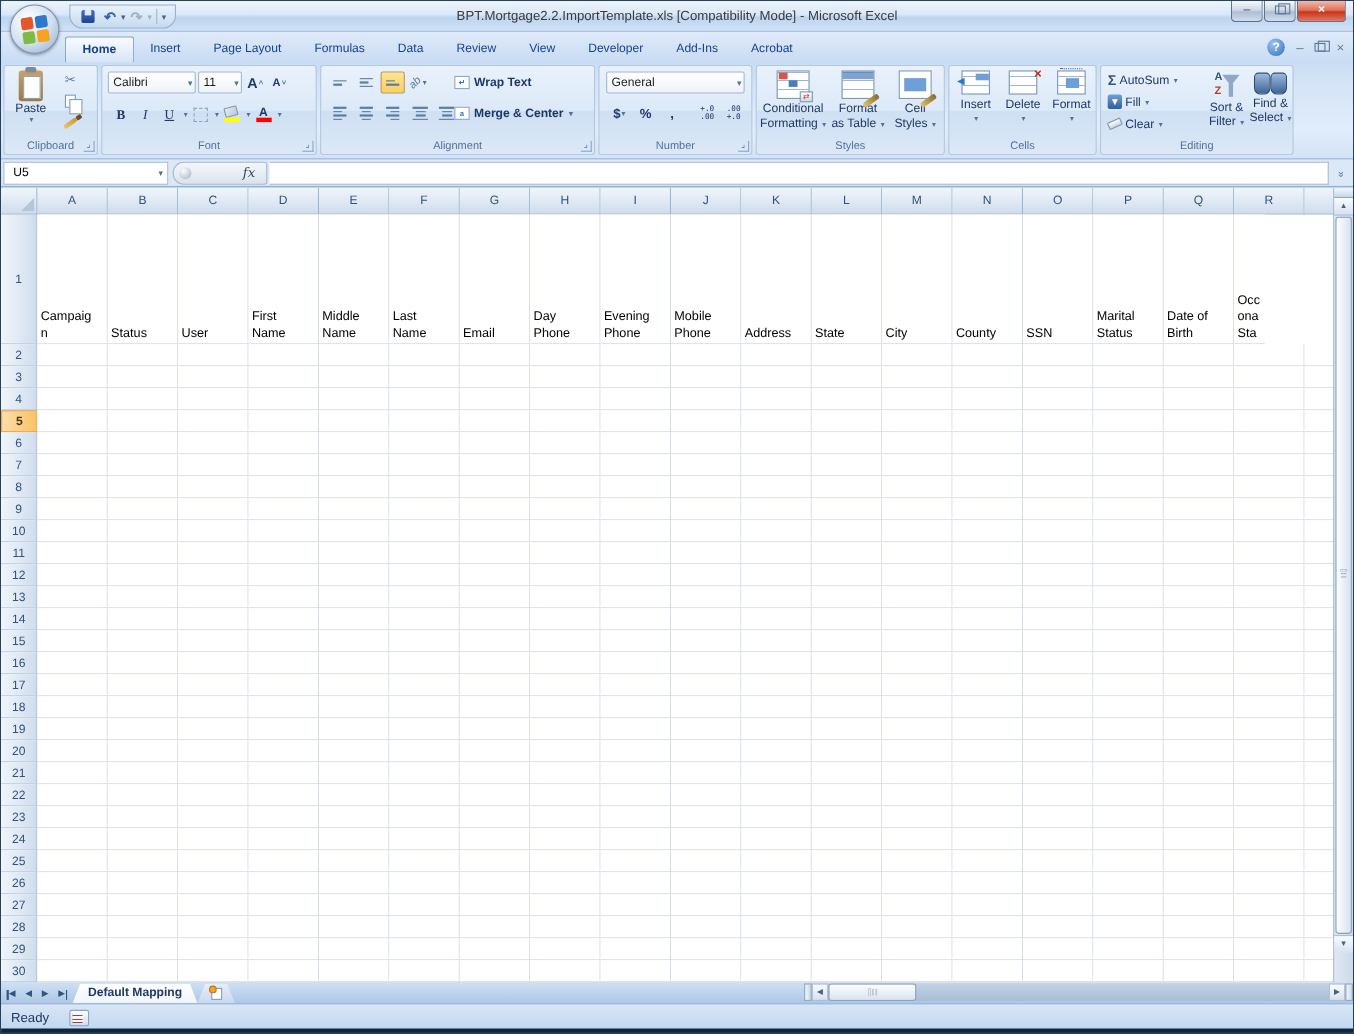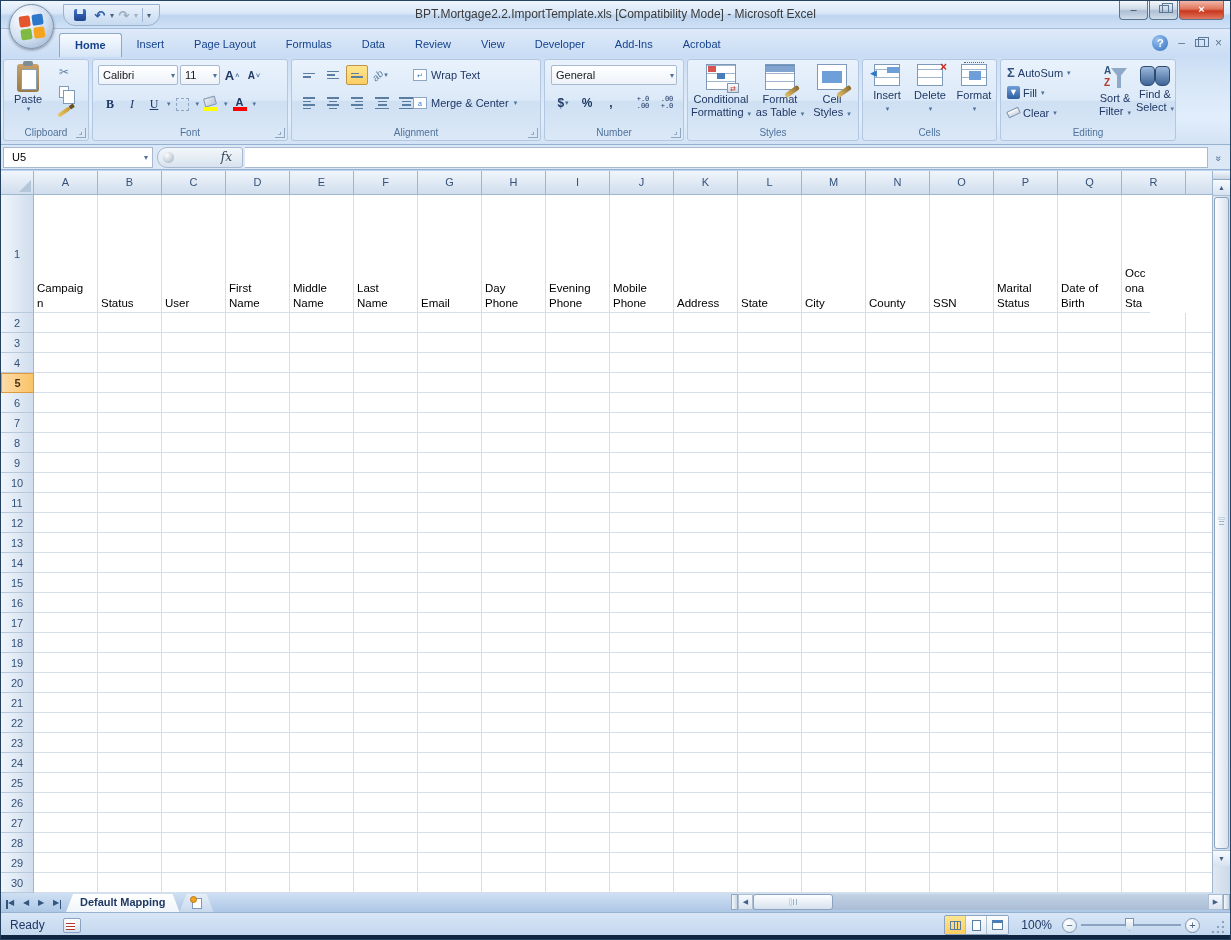--- a/index.html
+++ b/index.html
@@ -84,21 +84,21 @@
   .bold-b{font-weight:bold;font-family:"Liberation Serif",serif;} .ital-i{font-style:italic;font-family:"Liberation Serif",serif;} .under-u{text-decoration:underline;font-family:"Liberation Serif",serif;}
   .border-ic { width:13px; height:13px; border:1px dashed #8ca6c4; position:relative; }
   .colorbar { position:relative; width:14px; height:14px; font-size:11px; line-height:11px; text-align:center; }
   .colorbar i { position:absolute; left:0; right:0; bottom:0; height:4px; font-style:normal; }
   .fill-ic { width:12px; height:9px; background:linear-gradient(135deg,#e8edf4,#b9c6d6); border:1px solid #8097ae; transform:rotate(-15deg); border-radius:1px; }
 
   
   .al-btn { width:22px; height:20px; border:1px solid transparent; border-radius:2px; display:flex; flex-direction:column; justify-content:center; gap:2px; padding:3px 4px; }
   .al-btn span { display:block; height:1.5px; background:#5b7da2; }
   .al-btn.active { background:linear-gradient(180deg,#fde690,#fbce62); border-color:#c09545; }
-  .txt-btn { display:flex; align-items:center; gap:4px; font-size:11px; color:#1f3864; height:20px; padding:0 3px; }
+  .txt-btn { display:flex; align-items:center; gap:4px; font-size:11px; color:#1f3864; height:20px; padding:0 3px;font-weight:bold; }
   .wrap-ic,.merge-ic { width:14px; height:12px; border:1px solid #8ca6c4; background:#fff; position:relative; font-size:7px; color:#2e78c9; text-align:center; line-height:11px; }
   .orient-ic { font-size:10px; color:#5b7da2; transform:rotate(-45deg); font-style:italic; }
 
   
   .num-glyph { font-size:12px; font-weight:bold; color:#1f3864; }
   .dec-ic { font-size:7px; line-height:7px; color:#1f3864; text-align:center; font-family:"DejaVu Sans Mono",monospace; }
 
   
   .bigbtn { position:absolute; top:2px; text-align:center; font-size:11px; color:#1f3864; line-height:13px; }
   .grid-ic { margin:2px auto 3px; width:30px; height:26px; background:
@@ -1321,36 +1321,16 @@
           <div class="hthumb"></div>
         </div>
       <div class="harrow">▶</div>
       <div class="hsplit"></div>
     </div>
   </div>
 
   <div class="statusbar">
     <div class="ready">Ready</div>
     <div class="macro-btn"></div>
-    <div class="sb-right">
-      <div class="viewbtns">
-        <div class="vb active">
-            <div class="vb-grid"></div>
-          </div>
-        <div class="vb">
-            <div class="vb-page"></div>
-          </div>
-        <div class="vb">
-            <div class="vb-break"></div>
-          </div>
-      </div>
-      <div class="zoomtxt">100%</div>
-      <div class="zbtn">−</div>
-      <div class="ztrack">
-          <div class="zthumb"></div>
-        </div>
-      <div class="zbtn">+</div>
-      <div class="grip"></div>
-    </div>
   </div>
 
   <div class="frame-bottom"></div>
 </div>
 
 </body></html>

